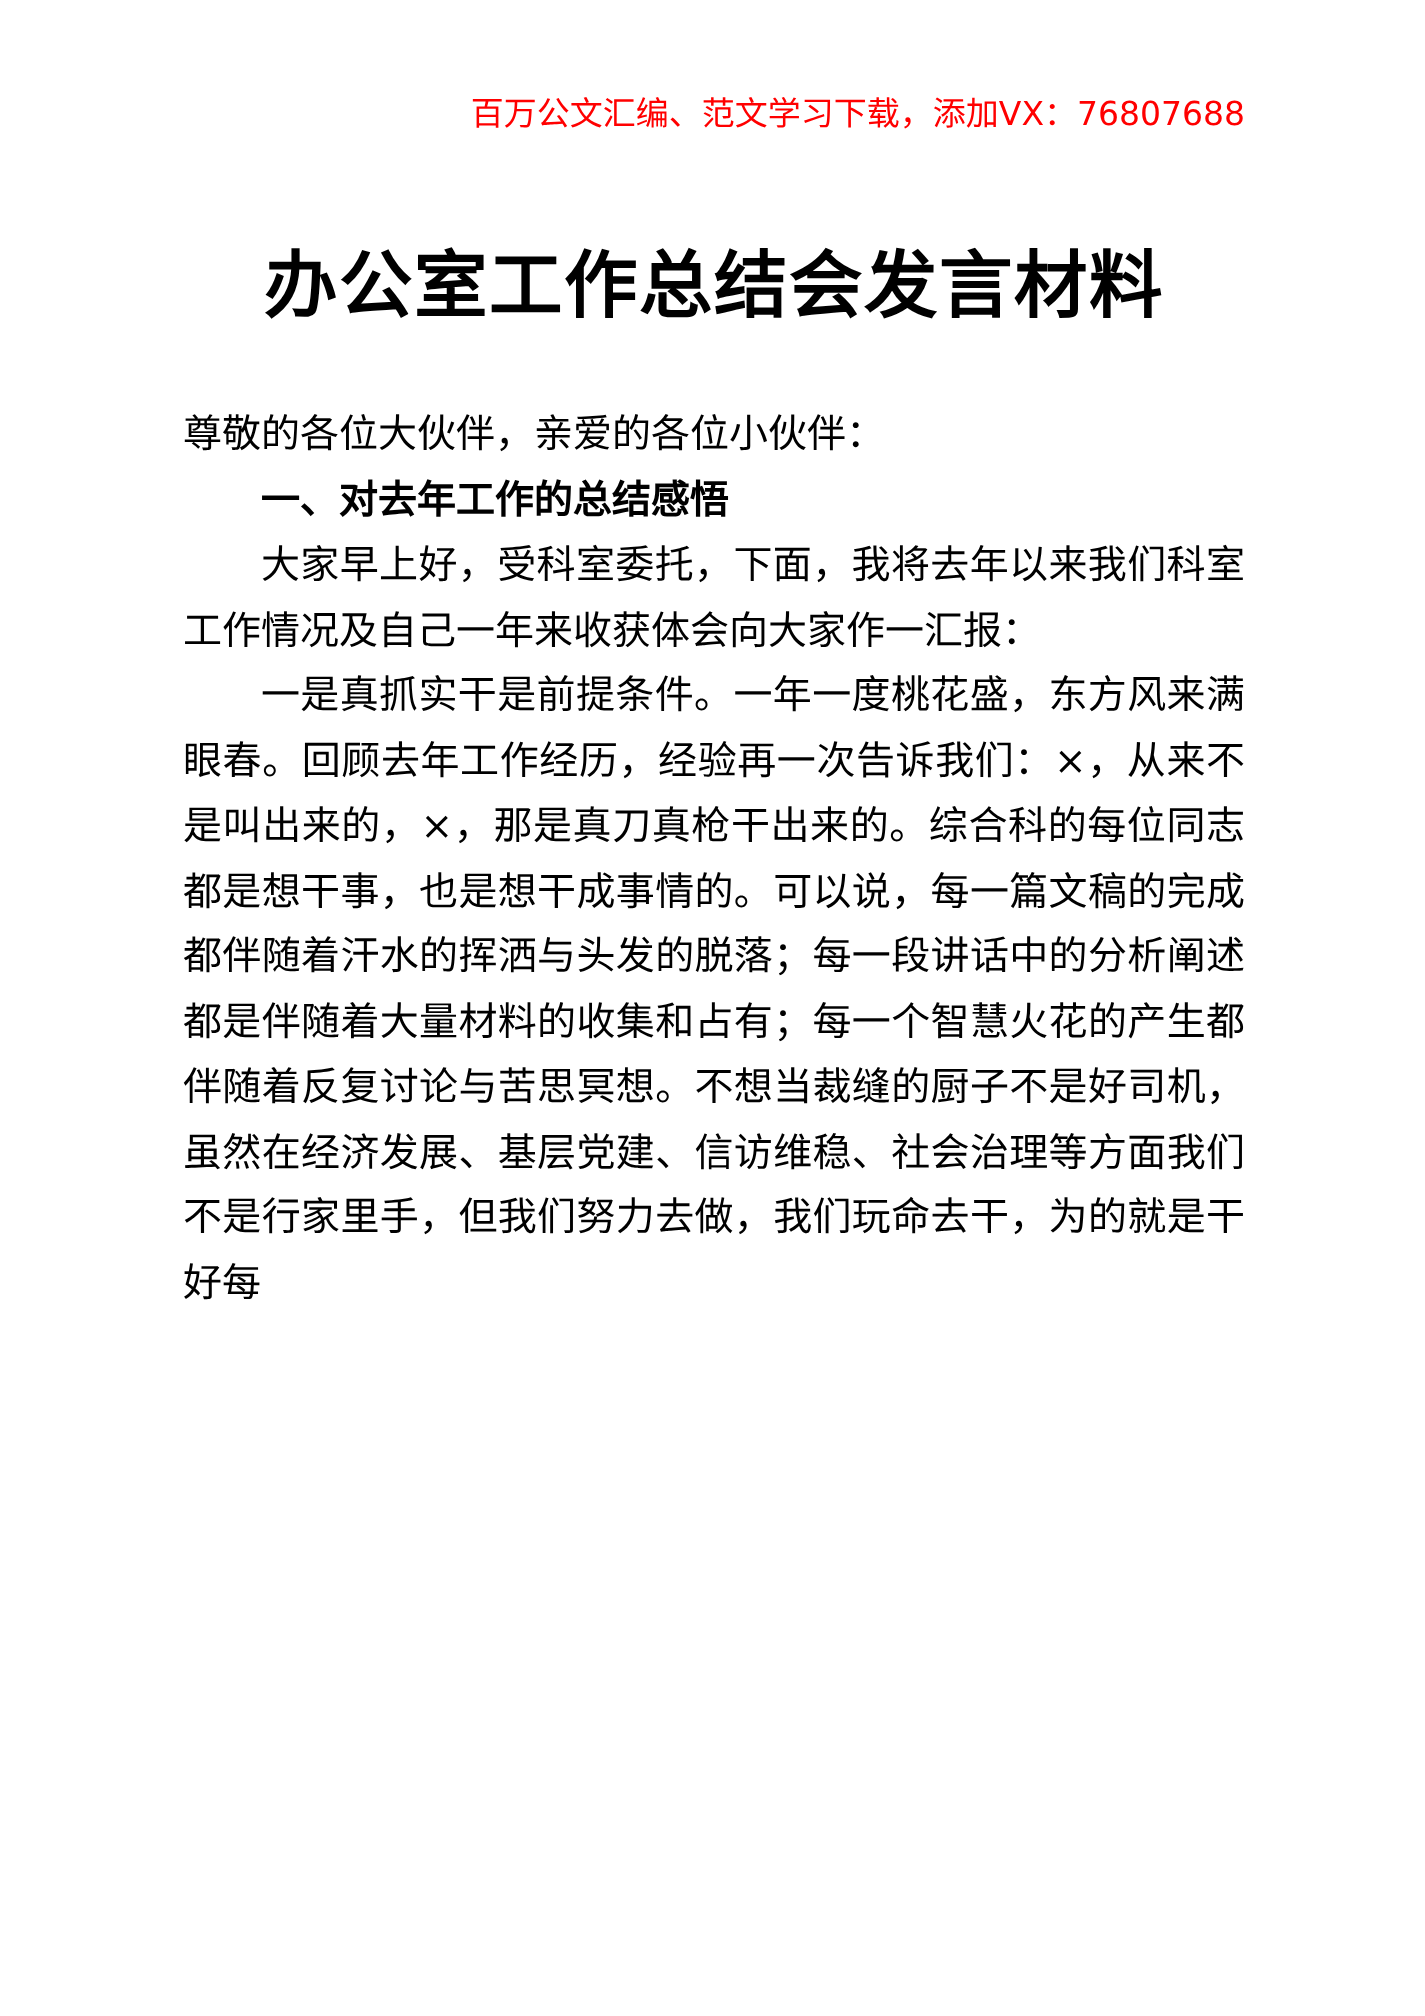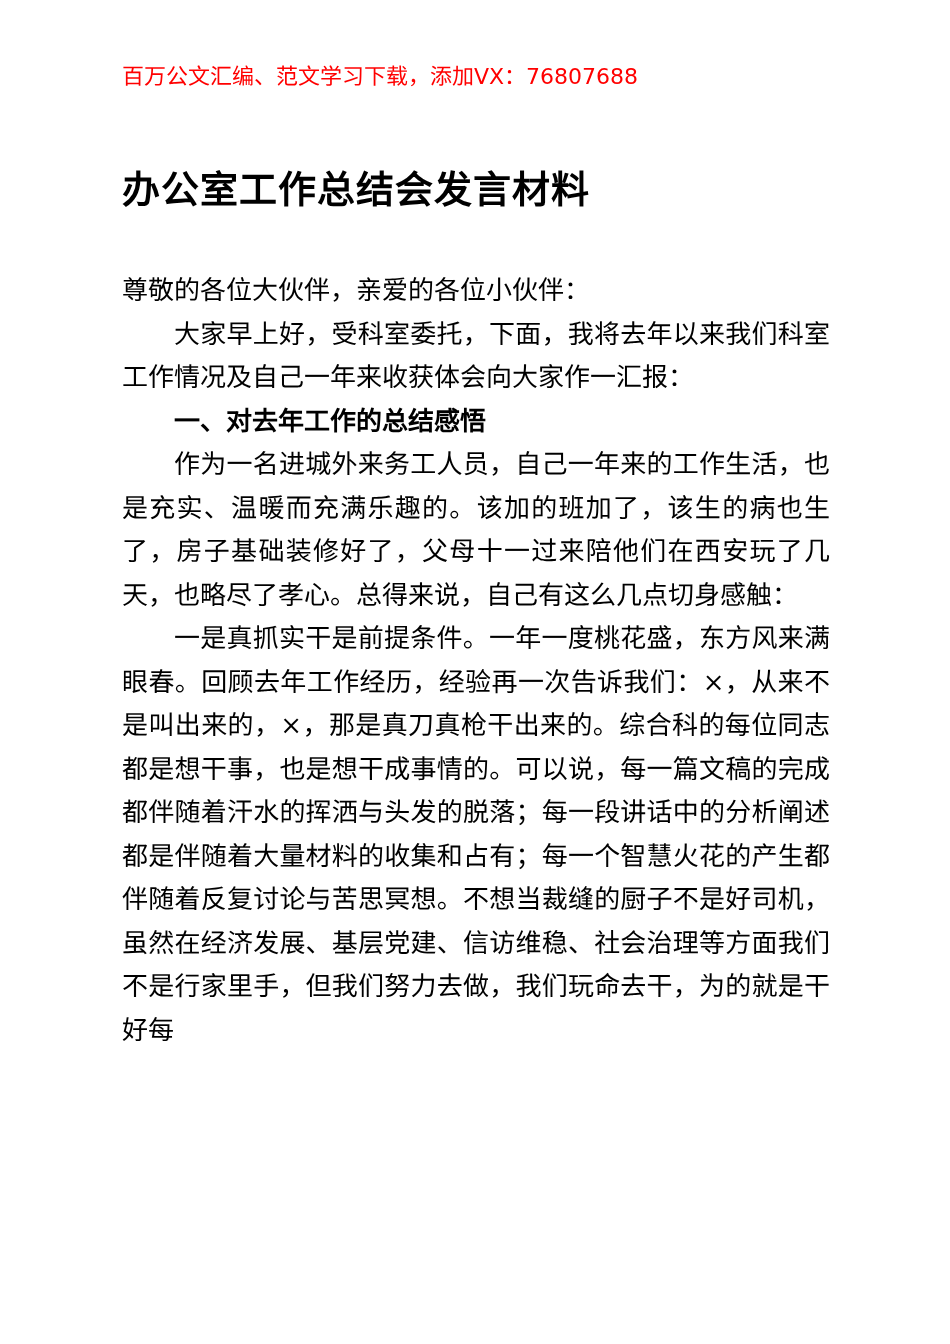--- a/index.html
+++ b/index.html
@@ -13,32 +13,33 @@
     height: 1344px;
     margin: 0 auto;
     background: #ffffff;
     overflow: hidden;
     box-sizing: border-box;
     padding: 62px 120px 0 122px;
     font-family: "DejaVu Serif", "Liberation Serif", serif;
     color: #000000;
   }
   .watermark {
-    text-align: left;
+    text-align: right;
     font-family: "DejaVu Sans", "Liberation Sans", sans-serif;
     font-size: 22px;
     line-height: 30px;
     color: #ff0000;
     white-space: nowrap;
   }
   .doc-title {
     margin-top: 68px;
+    text-align: center;
     font-family: "DejaVu Serif", "Liberation Serif", serif;
     font-weight: bold;
-    font-size: 38px;
+    font-size: 49px;
     line-height: 60px;
     letter-spacing: 1px;
     color: #000000;
     white-space: nowrap;
   }
   .doc-body {
     margin-top: 49px;
     font-size: 26px;
     line-height: 43.5px;
     text-align: justify;
@@ -66,24 +67,23 @@
 <div class="page">
 
   <div class="watermark">百万公文汇编、范文学习下载，添加VX：76807688</div>
 
   <h1 class="doc-title">办公室工作总结会发言材料</h1>
 
   <div class="doc-body">
 
     <p>尊敬的各位大伙伴，亲爱的各位小伙伴：</p>
 
+    <p class="indent section-heading">一、对去年工作的总结感悟</p>
+
     <p class="indent">大家早上好，受科室委托，下面，我将去年以来我们科室工作情况及自己一年来收获体会向大家作一汇报：</p>
 
-    <p class="indent section-heading">一、对去年工作的总结感悟</p>
 
-
-    <p class="indent">作为一名进城外来务工人员，自己一年来的工作生活，也是充实、温暖而充满乐趣的。该加的班加了，该生的病也生了，房子基础装修好了，父母十一过来陪他们在西安玩了几天，也略尽了孝心。总得来说，自己有这么几点切身感触：</p>
 
     <p class="indent"><span class="bold-lead">一是真抓实干是前提条件。</span><span>一年一度桃花盛，东方风来满眼春。回顾去年工作经历，经验再一次告诉我们：×，从来不是叫出来的，×，那是真刀真枪干出来的。综合科的每位同志都是想干事，也是想干成事情的。可以说，每一篇文稿的完成都伴随着汗水的挥洒与头发的脱落；每一段讲话中的分析阐述都是伴随着大量材料的收集和占有；每一个智慧火花的产生都伴随着反复讨论与苦思冥想。不想当裁缝的厨子不是好司机，虽然在经济发展、基层党建、信访维稳、社会治理等方面我们不是行家里手，但我们努力去做，我们玩命去干，为的就是干好每</span></p>
 
   </div>
 
 </div>
 
 </body></html>

